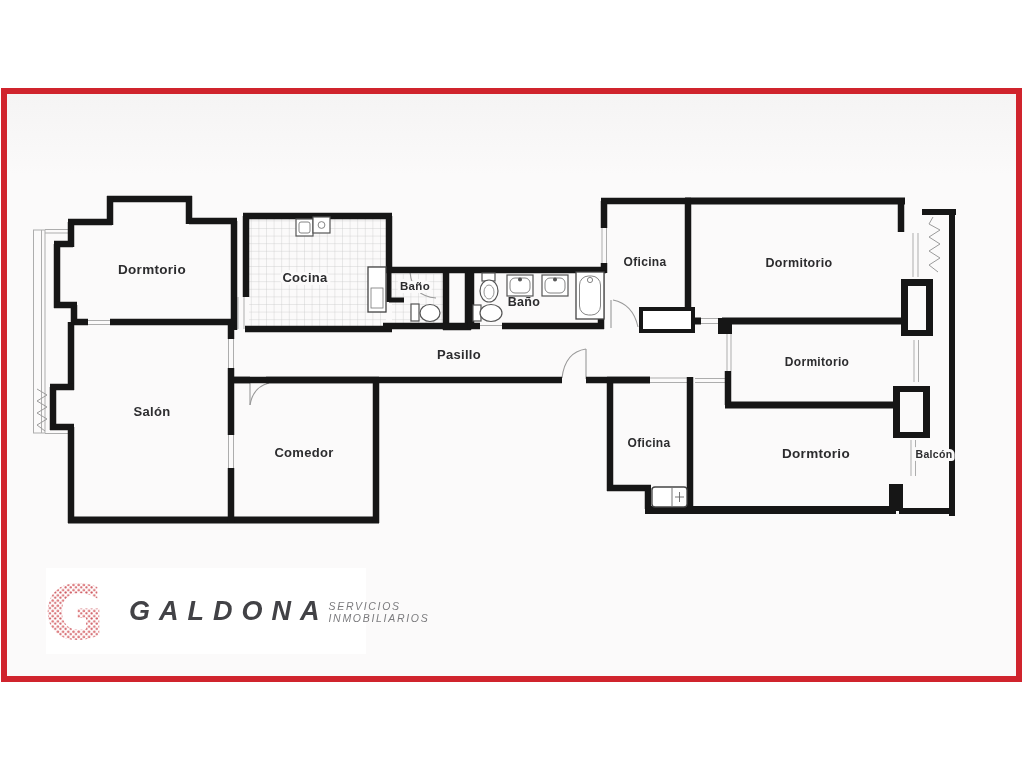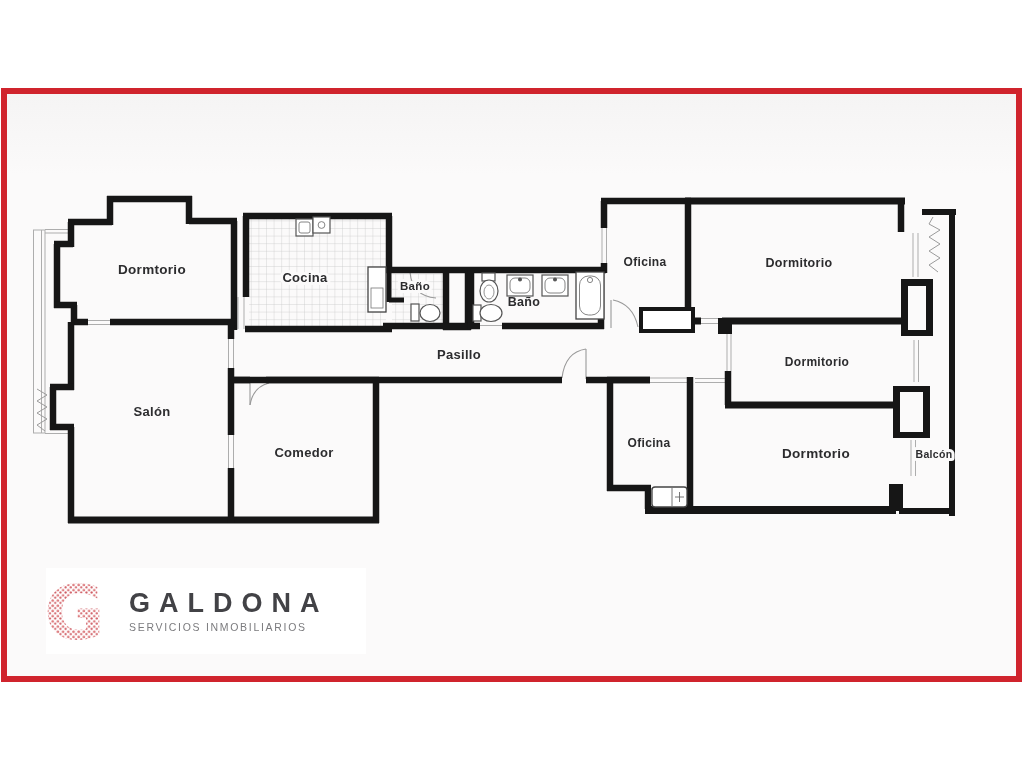--- a/index.html
+++ b/index.html
@@ -12,21 +12,21 @@
     position:absolute;left:1px;top:88px;width:1009px;height:582px;
     border:6px solid #d0242d;
     background:linear-gradient(#f5f4f4 0%,#fbfafa 14%,#fbfafa 100%);
   }
   .plan-svg{position:absolute;left:0;top:0;width:1024px;height:768px;}
   .logo{
     position:absolute;left:46px;top:568px;width:320px;height:86px;
     display:flex;align-items:center;gap:15px;background:#ffffff;
   }
   .logo-mono{width:68px;height:76px;flex:0 0 auto;}
-  .logo-text{display:flex;flex-direction:column;}
+  .logo-text{display:flex;flex-direction:row;font-style:italic;}
   .logo-name{
     font-size:27px;font-weight:600;letter-spacing:9px;color:#424246;line-height:1.05;
   }
   .logo-tagline{
     font-size:10.5px;font-weight:500;letter-spacing:1.7px;color:#7b7b7e;margin-top:3px;
   }
   text.room{
     font-family:"Liberation Sans", sans-serif;font-weight:700;fill:#2c2c2e;
     letter-spacing:.3px;text-anchor:middle;
   }

